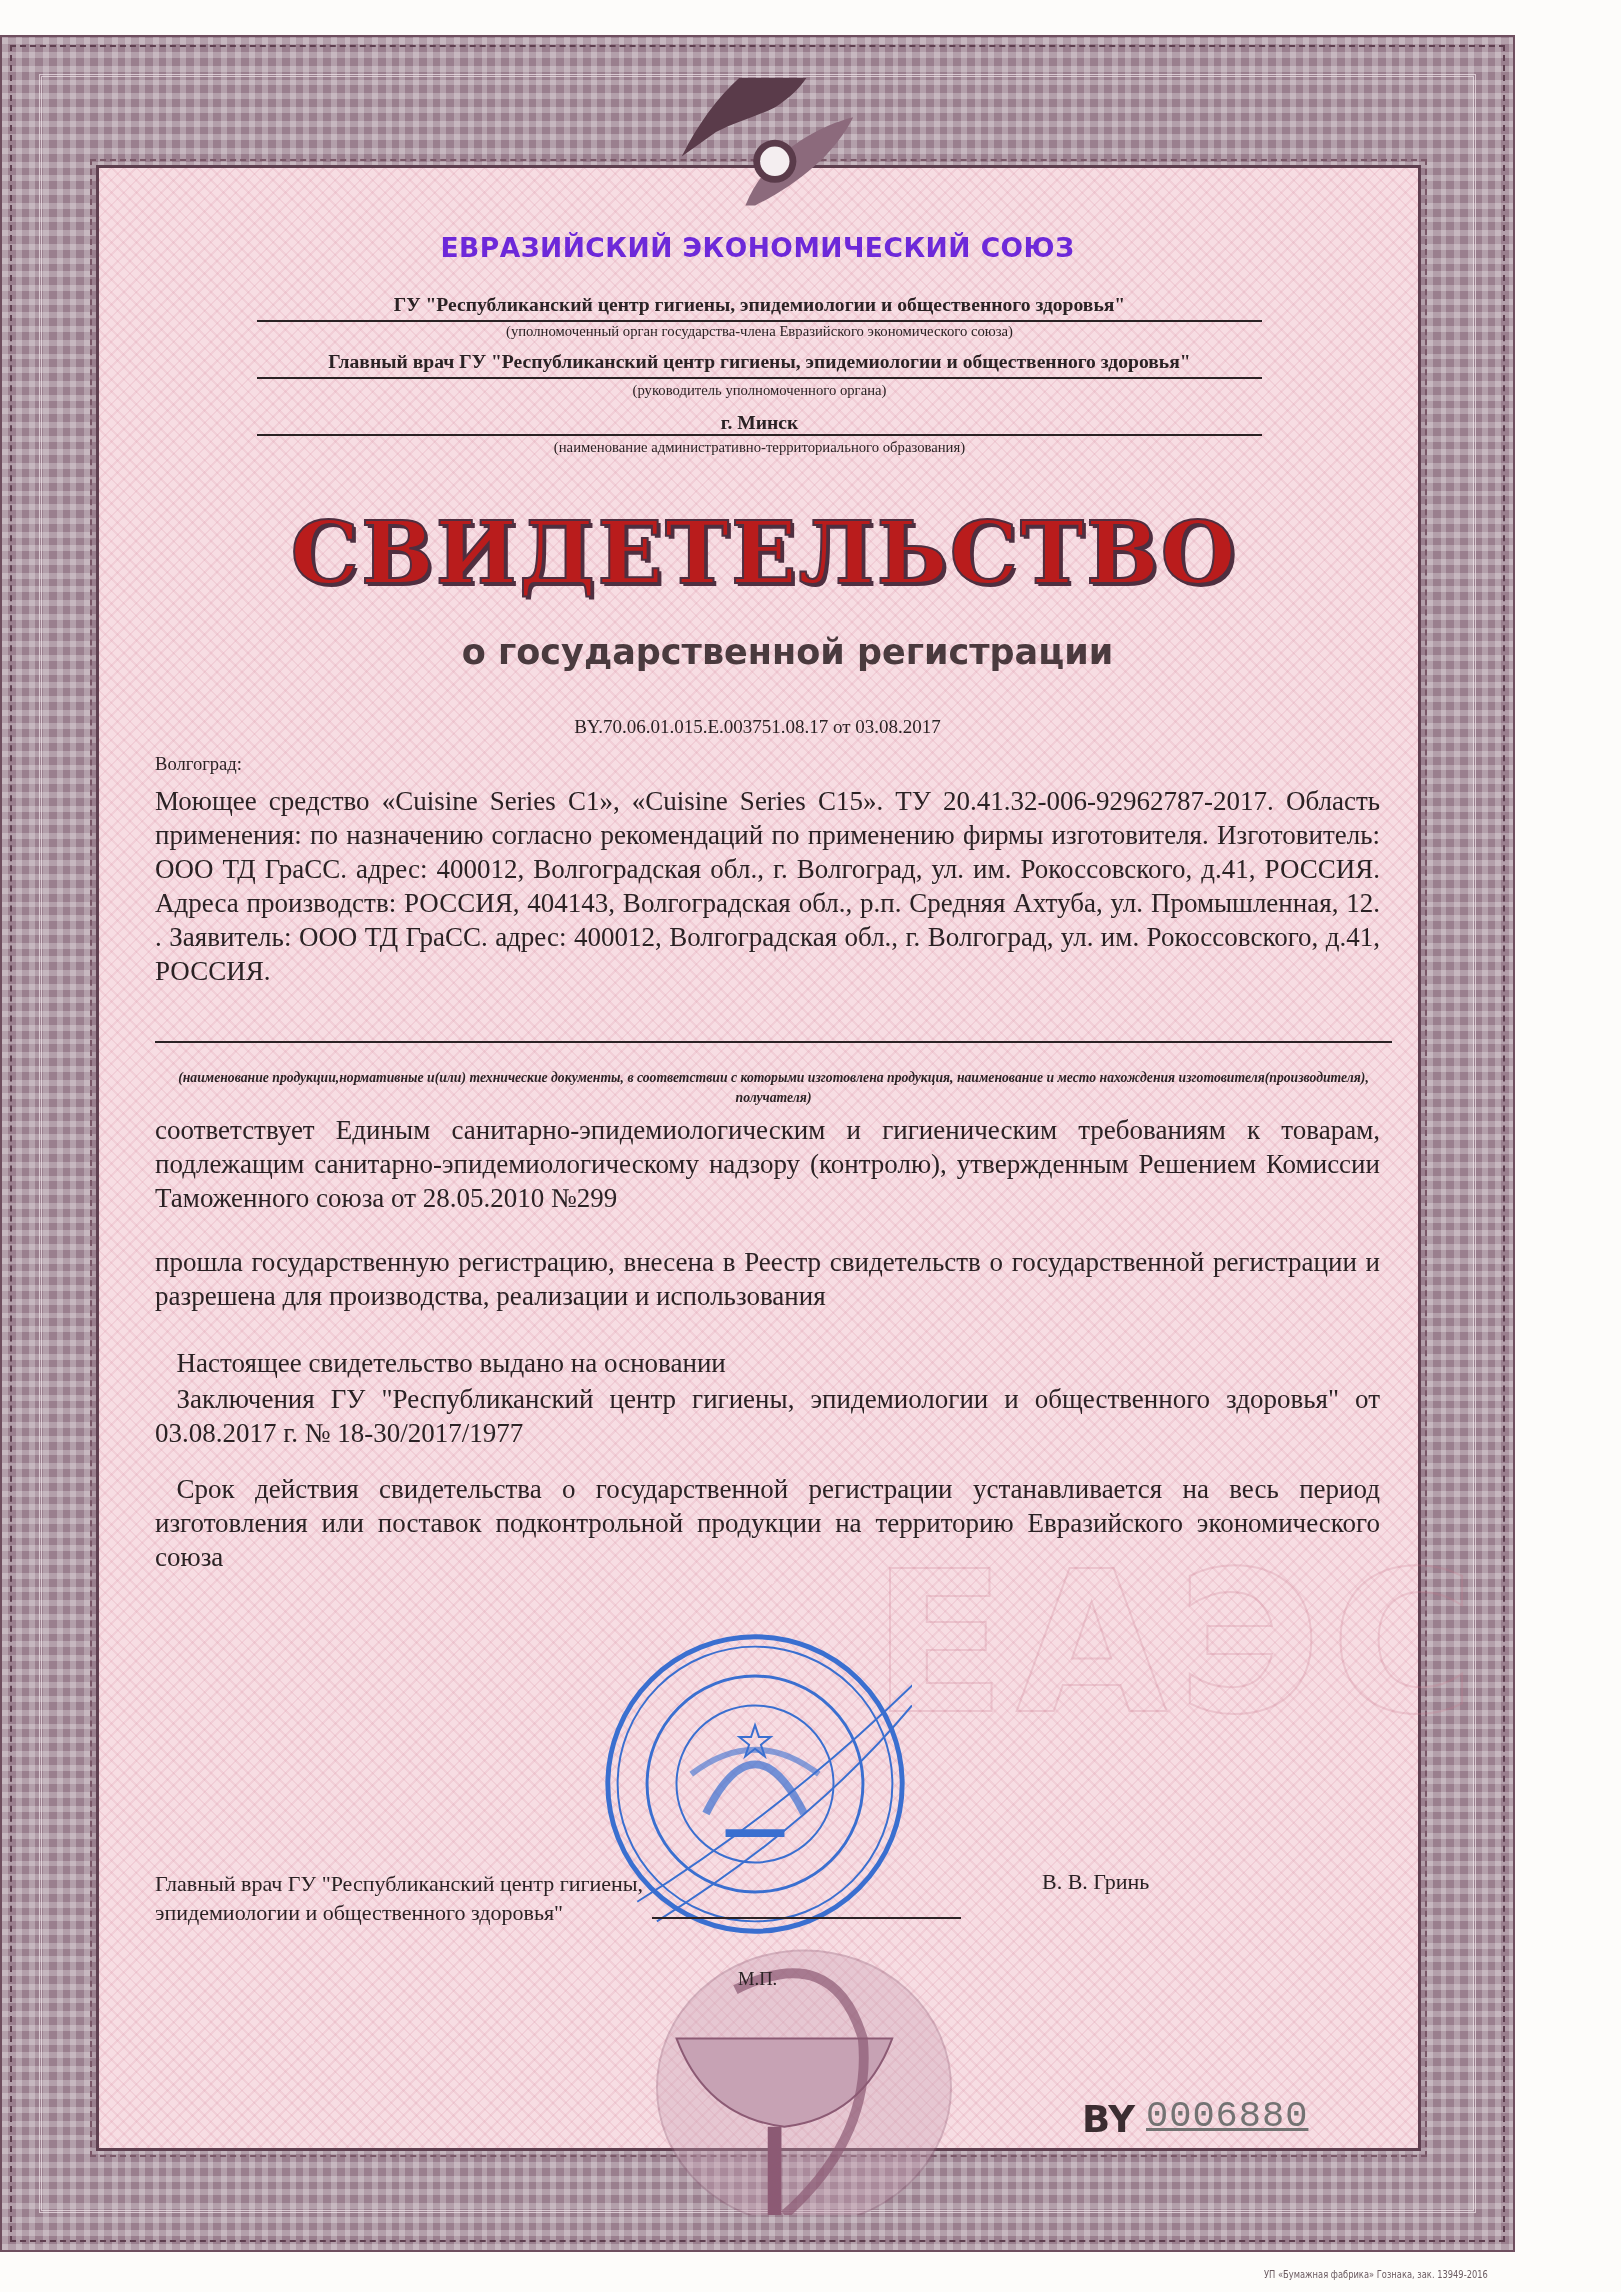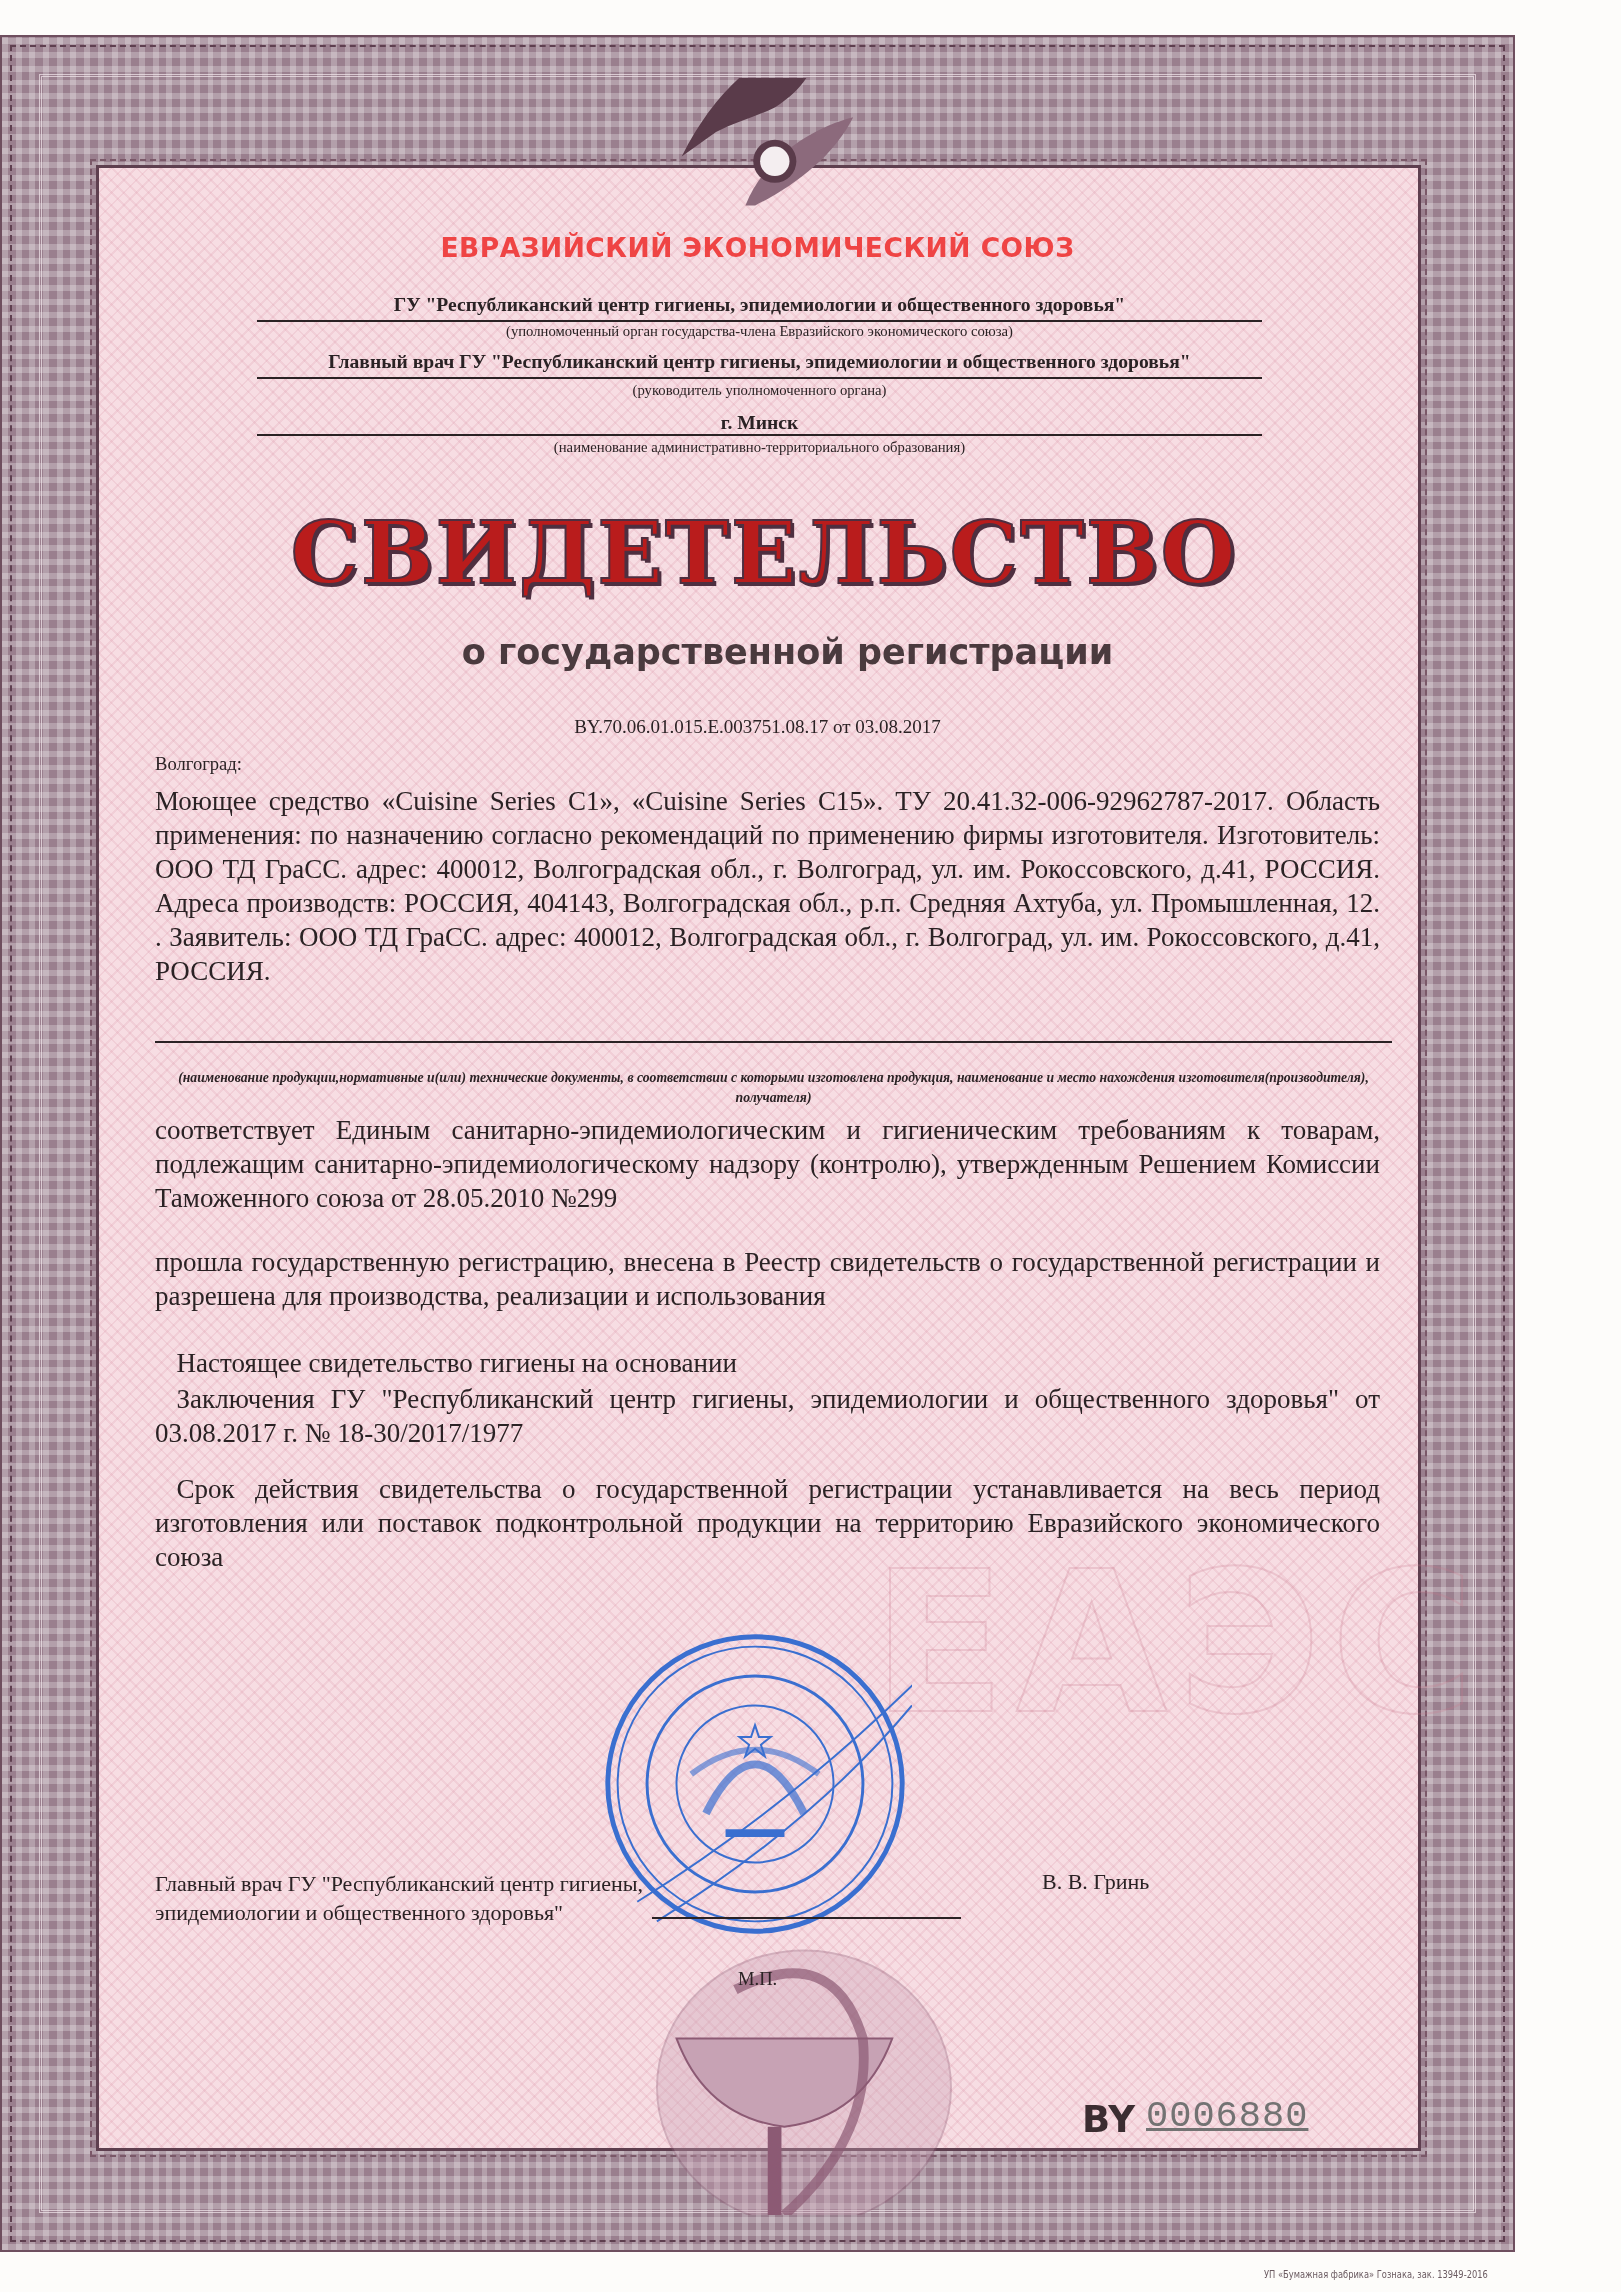--- a/index.html
+++ b/index.html
@@ -38,21 +38,21 @@
     outline:2.9px dashed #7a5868;
     outline-offset:4.9px;
   }
   .emblem {
     position:absolute; left:667px; top:78px; width:196px; height:147px;
   }
   .abs { position:absolute; }
   .eaeu-title {
     left:0; width:1515px; top:232px; text-align:center;
     font-family:"DejaVu Sans", sans-serif; font-weight:bold; font-size:26.5px;
-    letter-spacing:0.5px; color:#ef4444;
+    letter-spacing:0.5px; color:#6d28d9;
   }
   .hdr-line {
     position:absolute; left:257px; width:1005px; height:0;
     border-top:2.9px solid #2a2224;
   }
   .hdr-text {
     position:absolute; left:257px; width:1005px; text-align:center;
     font-family:"Liberation Serif", serif; font-weight:bold; font-size:19.6px;
   }
   .hdr-sub {
@@ -162,21 +162,21 @@
 
 <div class="abs label-product">Волгоград:</div>
 <div class="abs product-text">Моющее средство «Cuisine Series C1», «Cuisine Series C15». ТУ 20.41.32-006-92962787-2017. Область применения: по назначению согласно рекомендаций по применению фирмы изготовителя. Изготовитель: ООО ТД ГраСС. адрес: 400012, Волгоградская обл., г. Волгоград, ул. им. Рокоссовского, д.41, РОССИЯ. Адреса производств: РОССИЯ, 404143, Волгоградская обл., р.п. Средняя Ахтуба, ул. Промышленная, 12. . Заявитель: ООО ТД ГраСС. адрес: 400012, Волгоградская обл., г. Волгоград, ул. им. Рокоссовского, д.41, РОССИЯ.</div>
 <div class="product-line"></div>
 <div class="abs product-caption">(наименование продукции,нормативные и(или) технические документы, в соответствии с которыми изготовлена продукция, наименование и место нахождения изготовителя(производителя), получателя)</div>
 
 <div class="abs watermark">ЕАЭС</div>
 
 <div class="abs para" style="top:1113px;">соответствует Единым санитарно-эпидемиологическим и гигиеническим требованиям к товарам, подлежащим санитарно-эпидемиологическому надзору (контролю), утвержденным Решением Комиссии Таможенного союза от 28.05.2010 №299</div>
 <div class="abs para" style="top:1245px;">прошла государственную регистрацию, внесена в Реестр свидетельств о государственной регистрации и разрешена для производства, реализации и использования</div>
-<div class="abs para indent" style="top:1346px;">Настоящее свидетельство гигиены на основании</div>
+<div class="abs para indent" style="top:1346px;">Настоящее свидетельство выдано на основании</div>
 <div class="abs para indent" style="top:1382px;">Заключения ГУ "Республиканский центр гигиены, эпидемиологии и общественного здоровья" от 03.08.2017 г. № 18-30/2017/1977</div>
 <div class="abs para indent" style="top:1472px;">Срок действия свидетельства о государственной регистрации устанавливается на весь период изготовления или поставок подконтрольной продукции на территорию Евразийского экономического союза</div>
 
 <svg class="stamp" viewBox="0 0 320 320">
   <circle cx="160" cy="160" r="150" fill="none" stroke="#3a6fd0" stroke-width="5"></circle>
   <circle cx="160" cy="160" r="140" fill="none" stroke="#3a6fd0" stroke-width="2"></circle>
   <circle cx="160" cy="160" r="110" fill="none" stroke="#3a6fd0" stroke-width="3"></circle>
   <circle cx="160" cy="160" r="80" fill="none" stroke="#3a6fd0" stroke-width="2"></circle>
   <path d="M110 190 Q160 90 210 190" fill="none" stroke="#3a6fd0" stroke-width="8" opacity="0.7"></path>
   <path d="M95 150 Q160 100 225 150" fill="none" stroke="#3a6fd0" stroke-width="6" opacity="0.6"></path>

